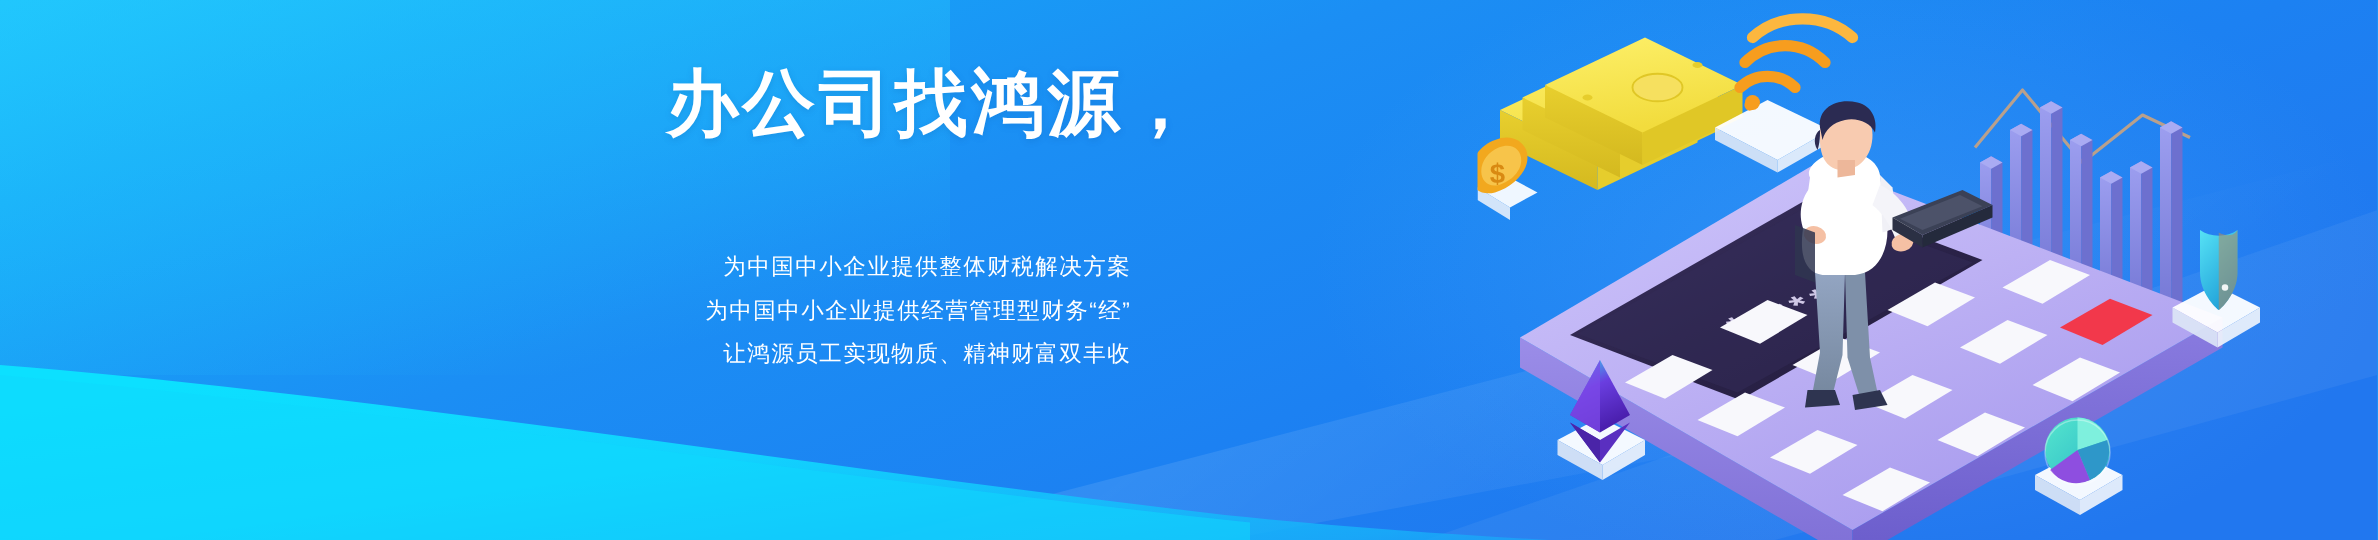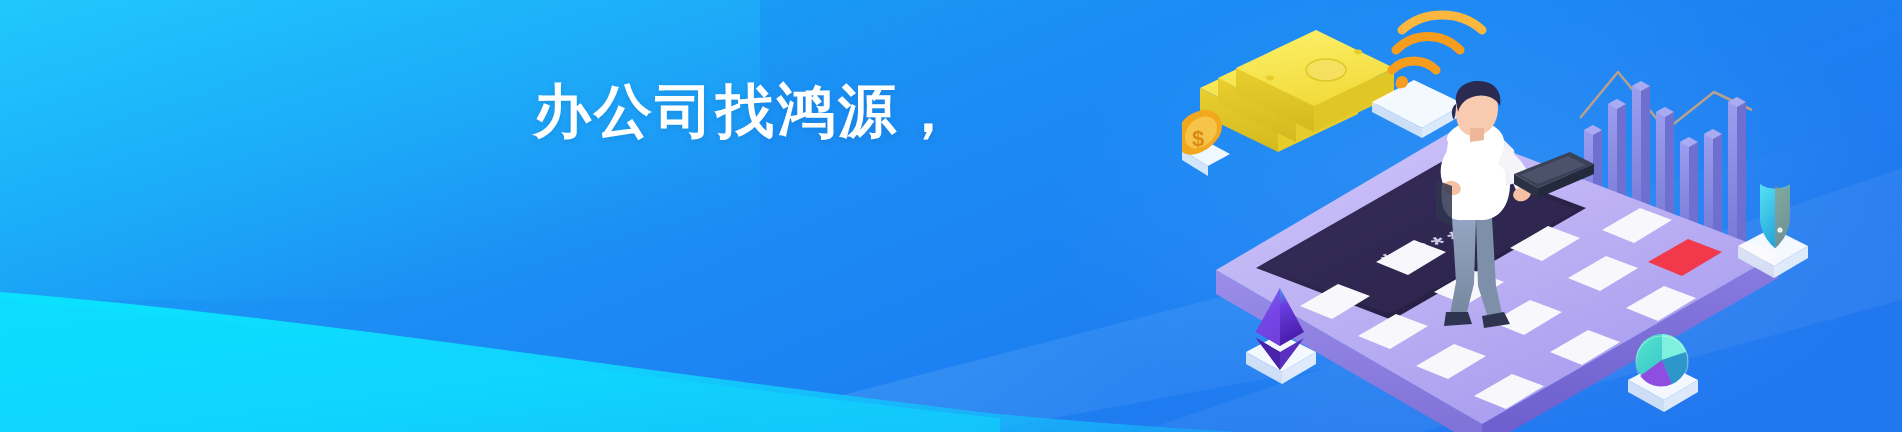--- a/index.html
+++ b/index.html
@@ -34,21 +34,20 @@
     left:0; top:46px;
     width:960px;
     text-align:right;
     color:#ffffff;
     font-size:58px;
     font-weight:bold;
     line-height:1.26;
     letter-spacing:3px;
     text-shadow:0 2px 6px rgba(10,70,150,0.18);
     white-space:nowrap;
-    margin-top:28px;
   }
   #headline .hl-line { display:block; }
 
   #subtitle {
     position:absolute;
     left:0; top:196px;
     width:905px;
     text-align:right;
     color:#ffffff;
     font-size:18px;
@@ -115,20 +114,25 @@
     <path d="M0,292 C300,316 640,372 980,412 C1250,440 1600,448 1902,448 L1902,432 L0,432 Z" fill="url(#gWave)"></path>
     <path d="M0,300 C320,328 660,382 1000,418 L1000,432 L0,432 Z" fill="#0fd9fe" opacity="0.55"></path>
   </svg>
 
   <div id="text-block">
 
     <div id="headline">
       <span class="hl-line">办公司找鸿源，</span>
     </div>
 
+    <div id="subtitle">
+      <span class="sub-line">为中国中小企业提供整体财税解决方案</span>
+      <span class="sub-line">为中国中小企业提供经营管理型财务“经”</span>
+      <span class="sub-line">让鸿源员工实现物质、精神财富双丰收</span>
+    </div>
 
   </div>
 
   <div id="illustration">
     <svg id="illu-svg" viewBox="0 0 720 432" preserveAspectRatio="xMidYMid meet">
       <defs>
         <linearGradient id="calcTop" x1="0" y1="0" x2="0.7" y2="1">
           <stop offset="0" stop-color="#cfc6fb"></stop>
           <stop offset="0.5" stop-color="#bdb1f4"></stop>
           <stop offset="1" stop-color="#a79aee"></stop>

